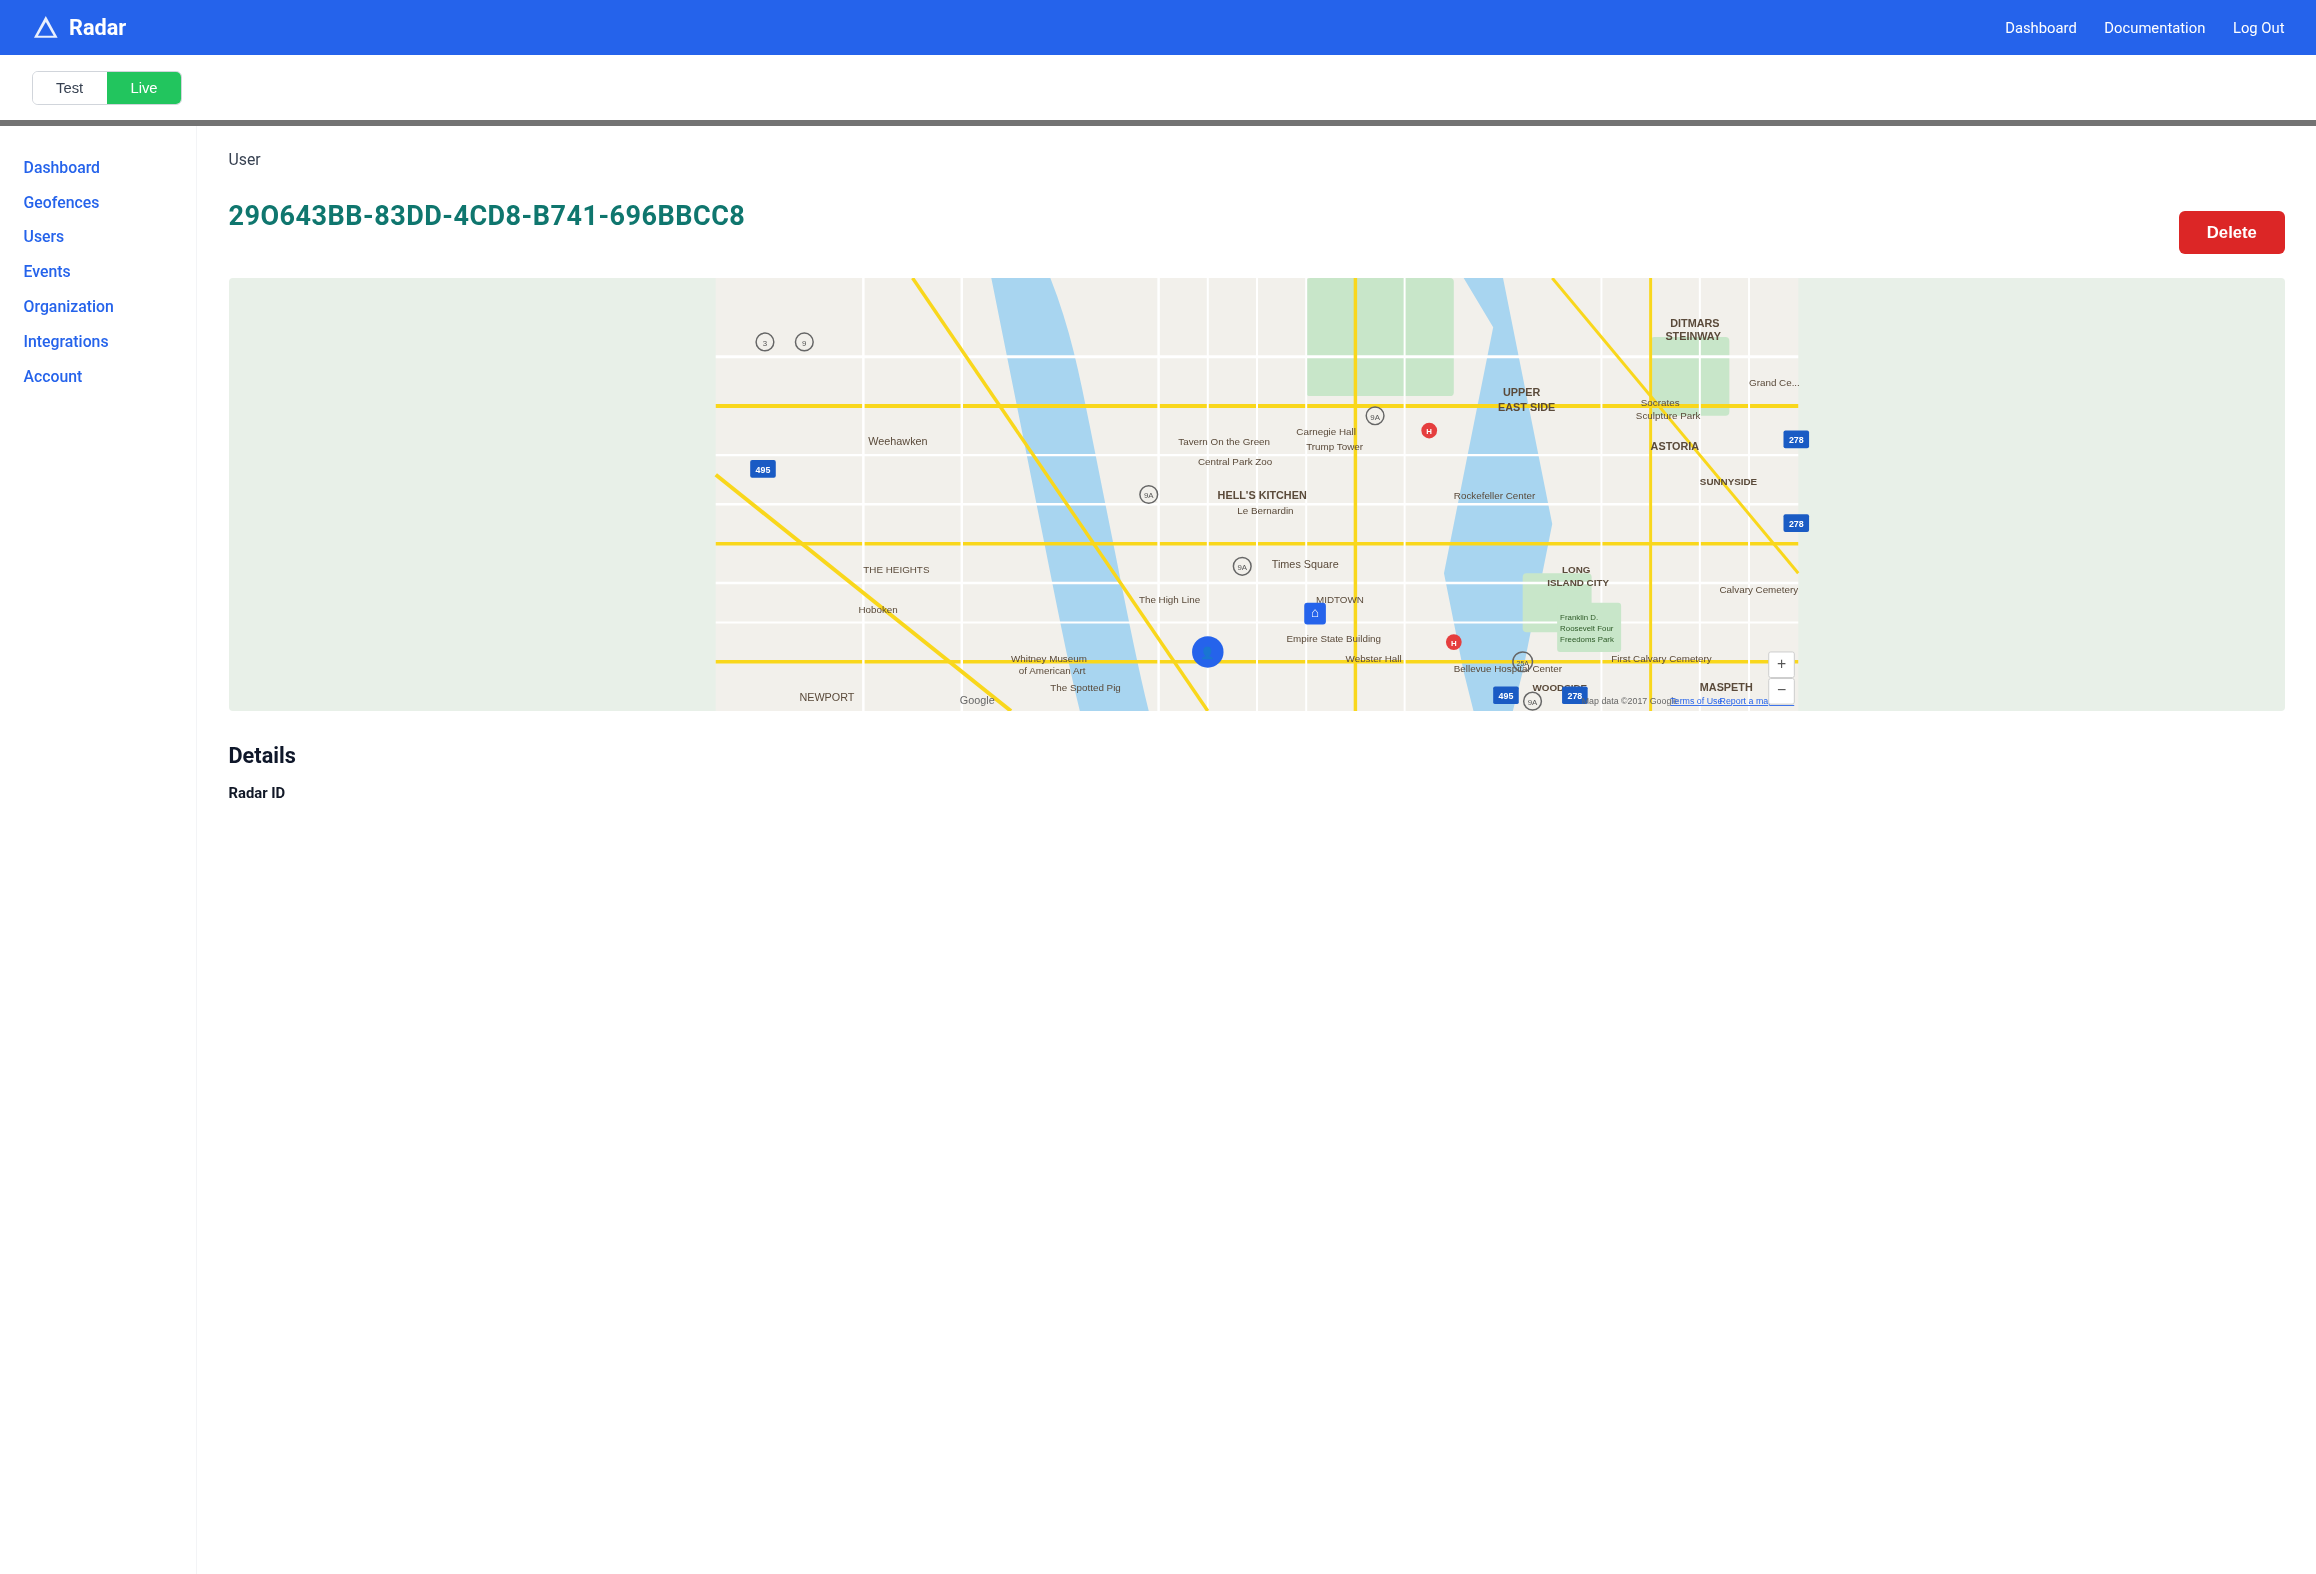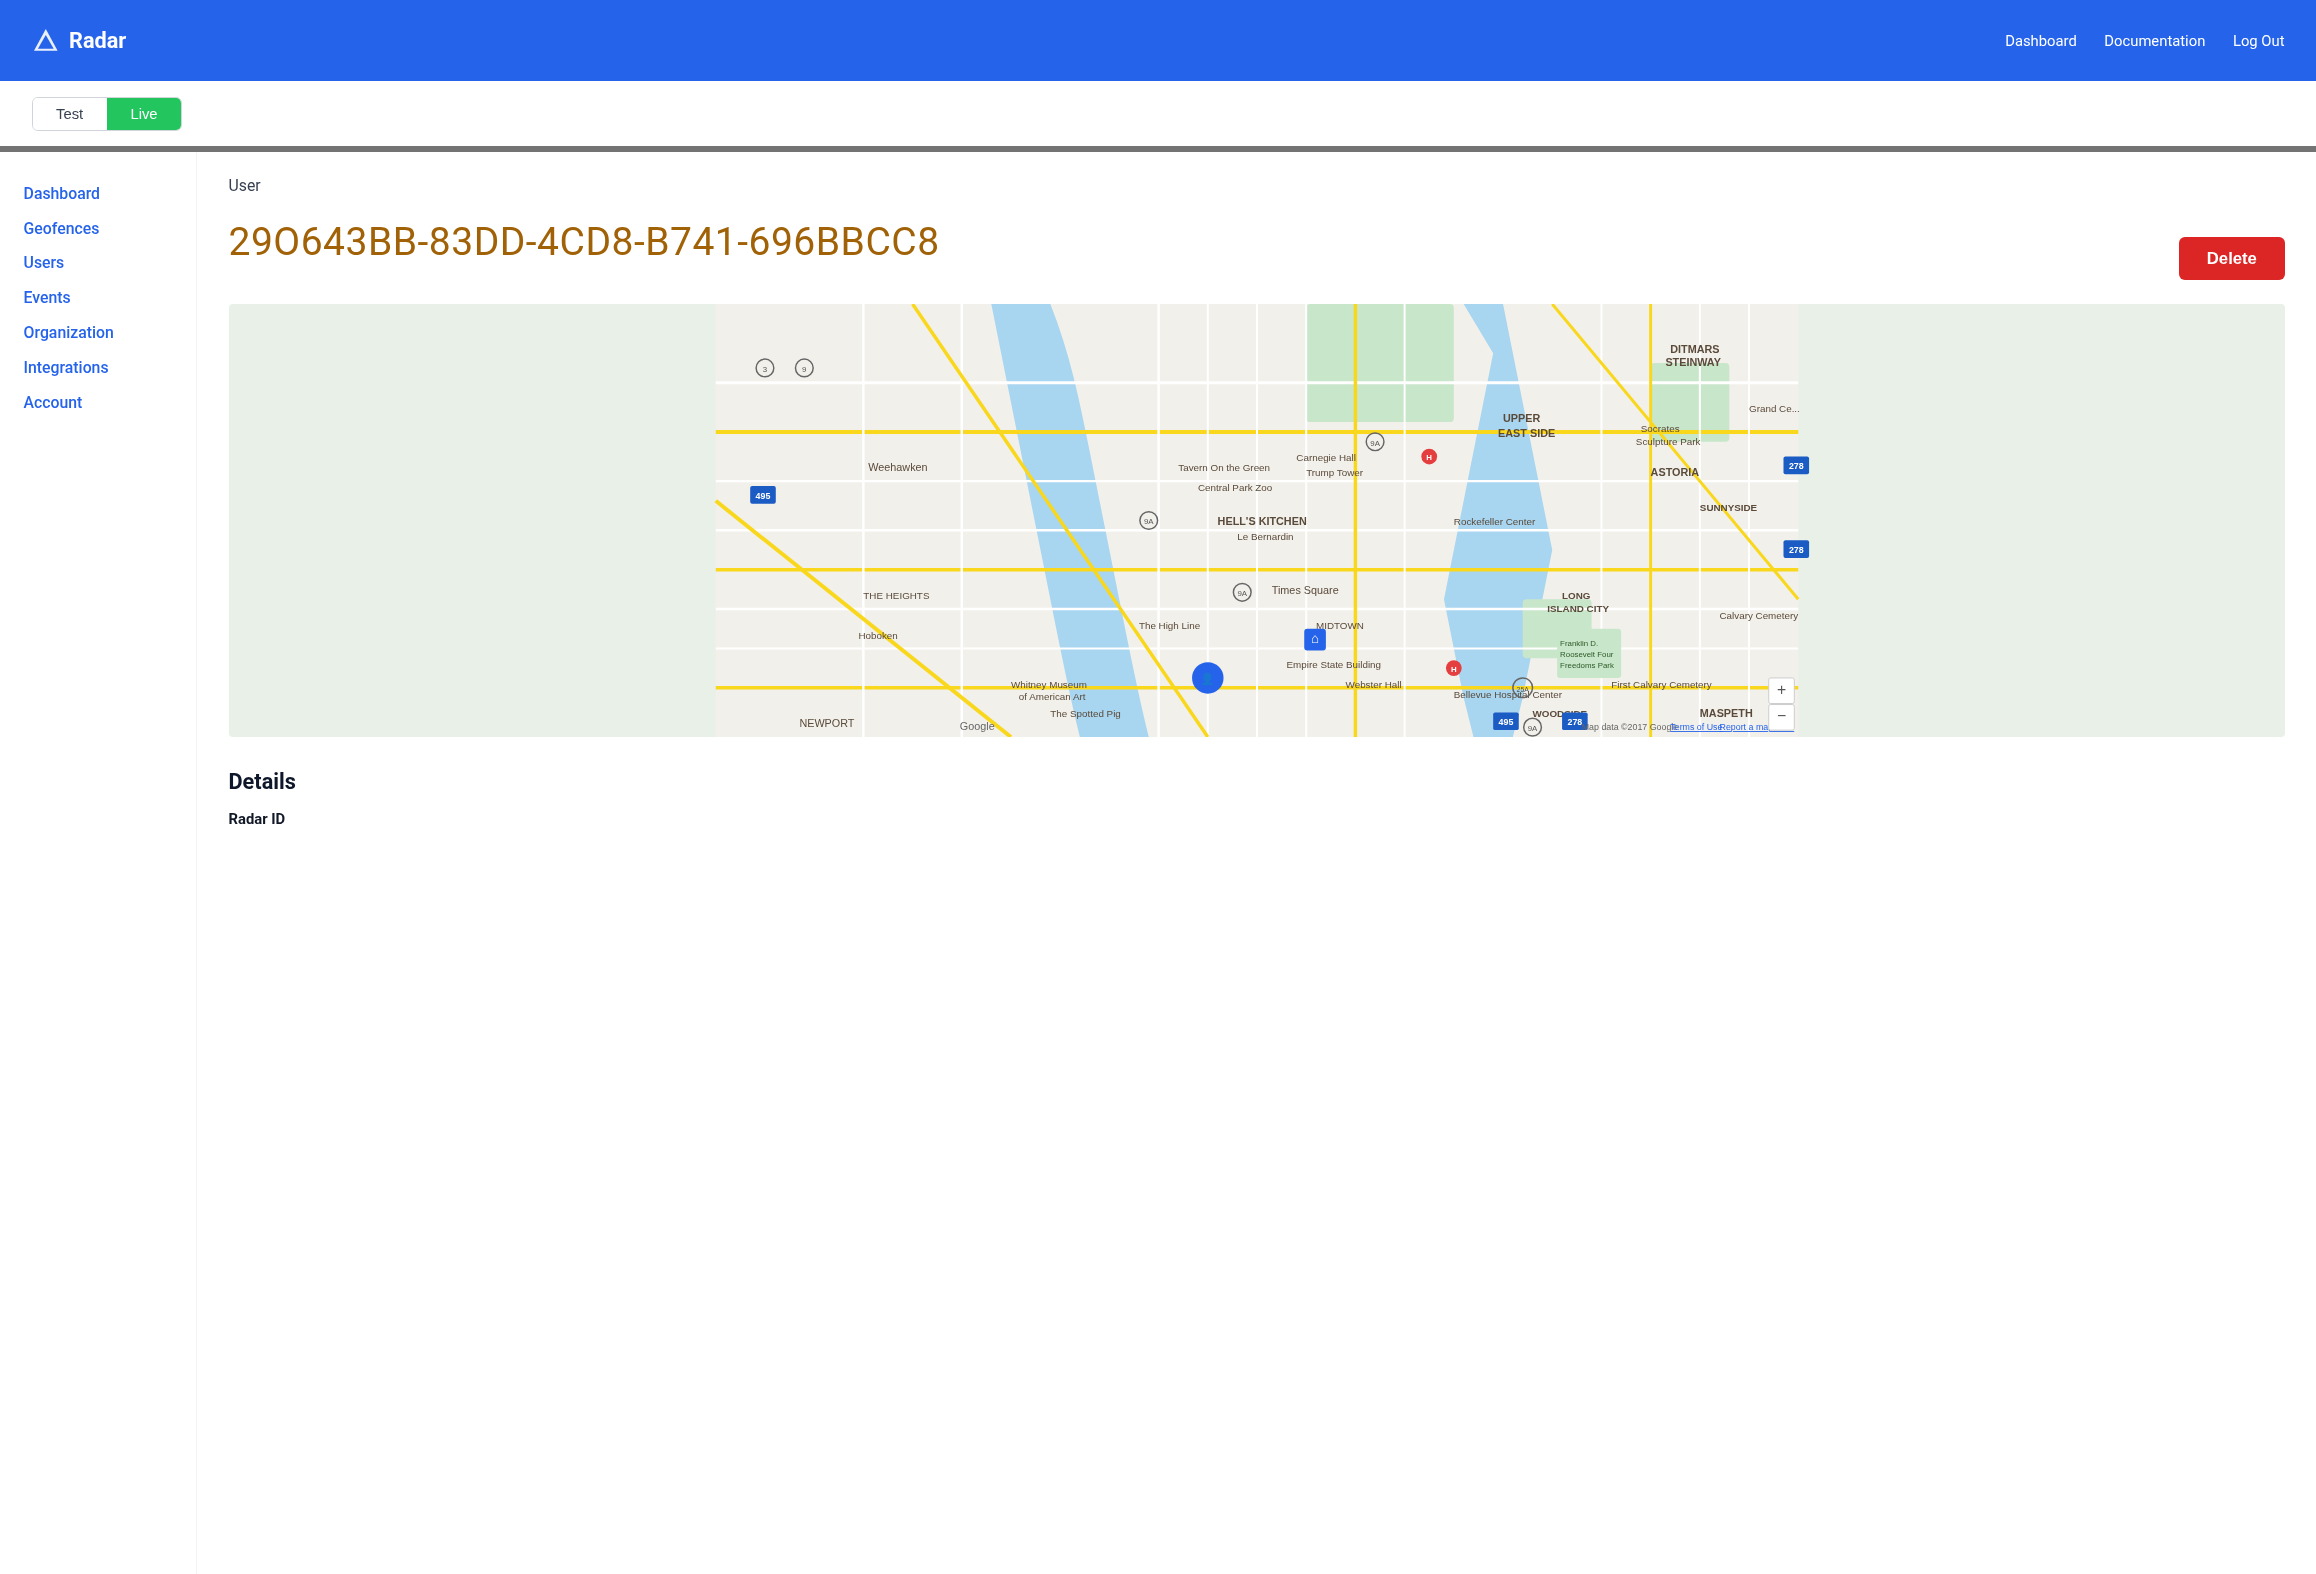--- a/index.html
+++ b/index.html
@@ -1,21 +1,21 @@
 <!DOCTYPE html>
 <html><head>
   <meta charset="utf-8">
   <style>
     * { box-sizing: border-box; margin: 0; padding: 0; }
     body { font-family: -apple-system, BlinkMacSystemFont, 'Segoe UI', Roboto, sans-serif; background: #fff; color: #333; }
 
     
     .header {
       background: #2563EB;
-      height: 81px;
+      height: 55px;
       display: flex;
       align-items: center;
       justify-content: space-between;
       padding: 0 31.5px;
     }
     .header-logo {
       display: flex;
       align-items: center;
       gap: 9.9px;
       color: #fff;
@@ -110,23 +110,23 @@
       margin-bottom: 7.9px;
       font-weight: 400;
     }
     .user-id-row {
       display: flex;
       align-items: center;
       justify-content: space-between;
       margin-bottom: 23.6px;
     }
     .user-id {
-      font-size: 39px;
-      font-weight: 400;
-      color: #a16207;
+      font-size: 27px;
+      font-weight: 700;
+      color: #0f766e;
       letter-spacing: 0.5px;
     }
     .delete-btn {
       background: #DC2626;
       color: #fff;
       border: none;
       border-radius: 5.9px;
       padding: 11.8px 27.6px;
       font-size: 16.7px;
       font-weight: 600;

